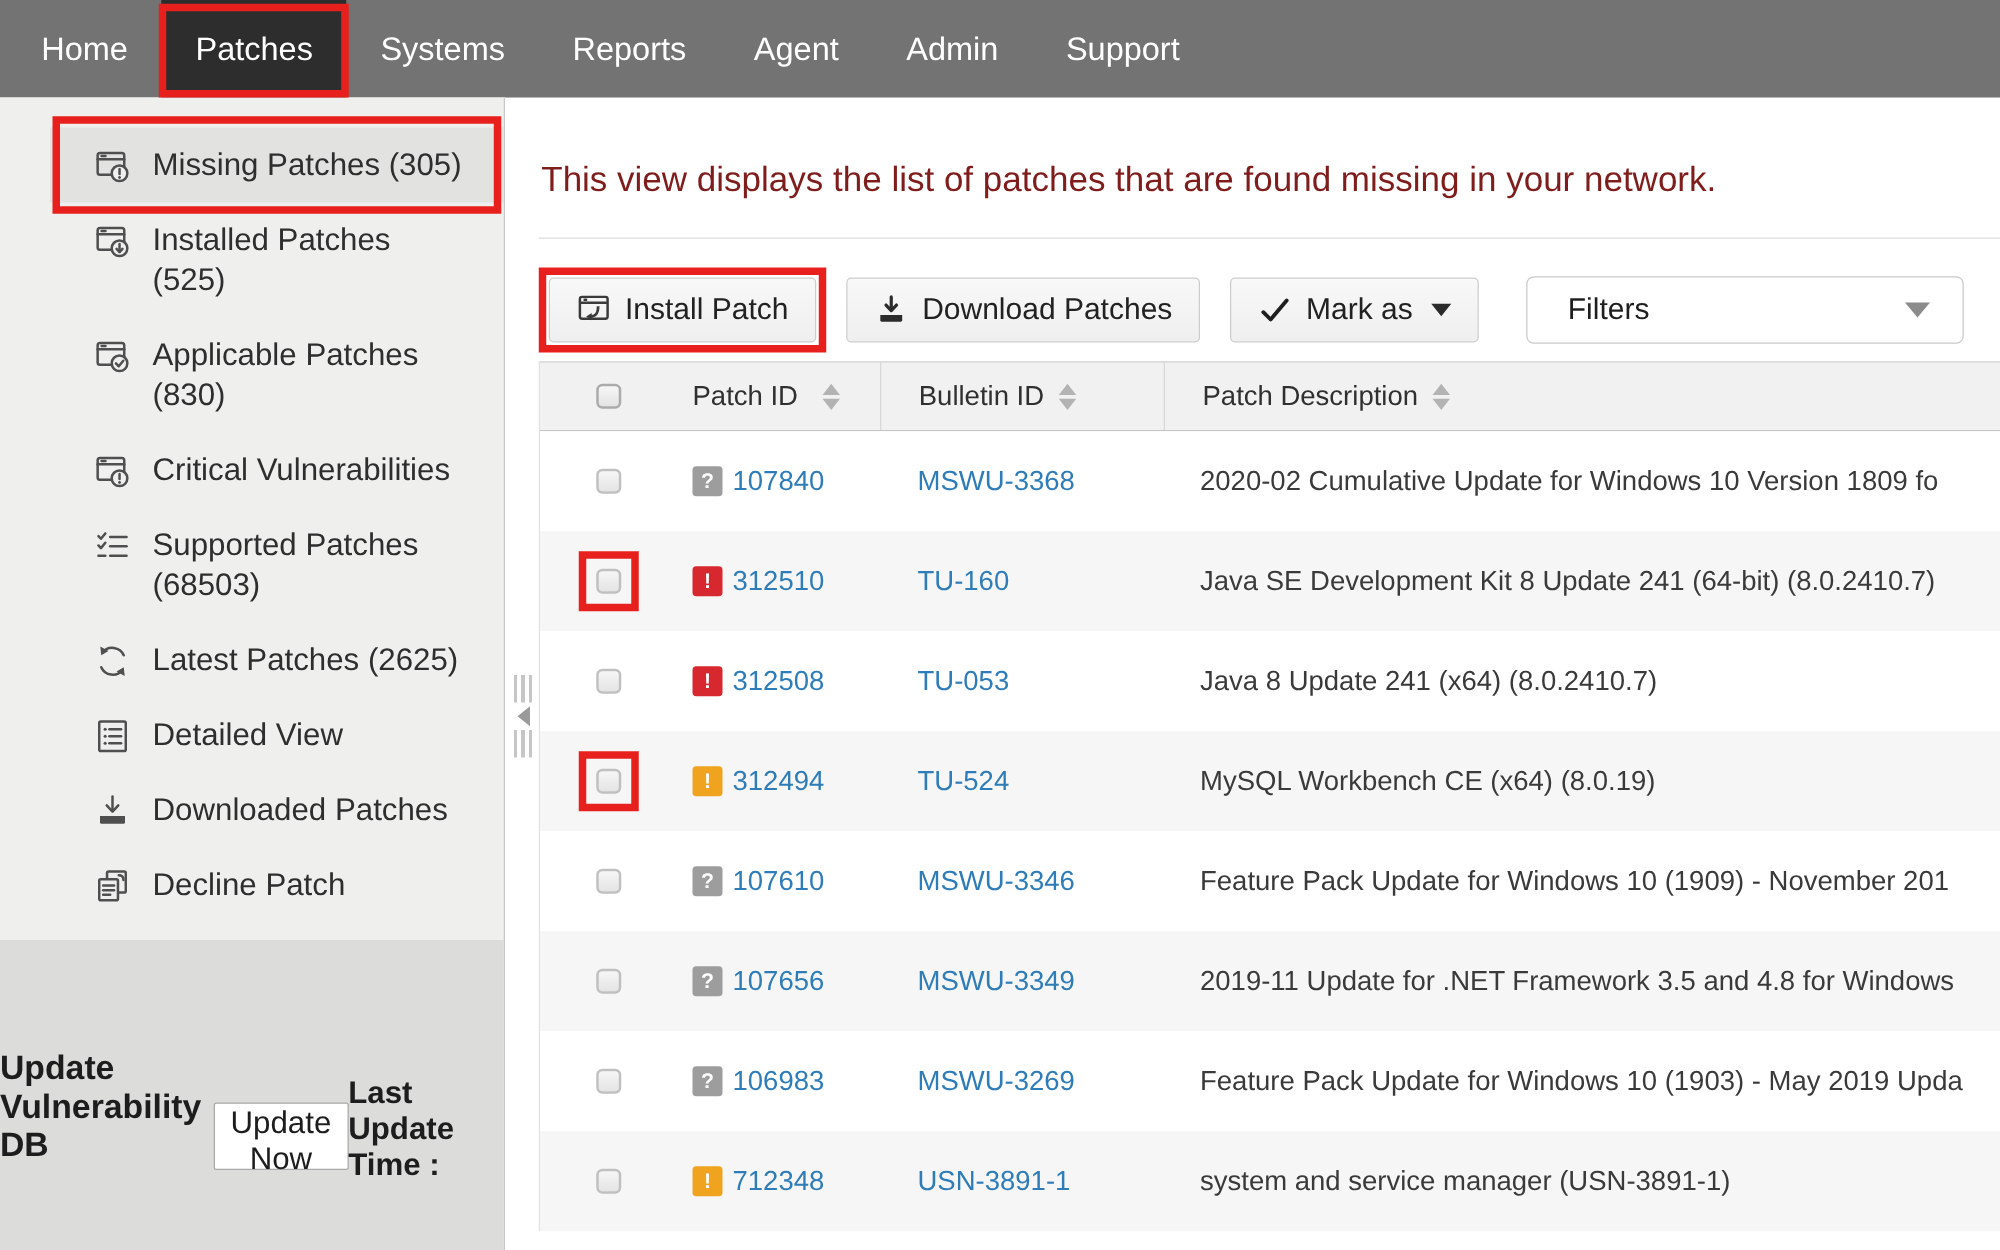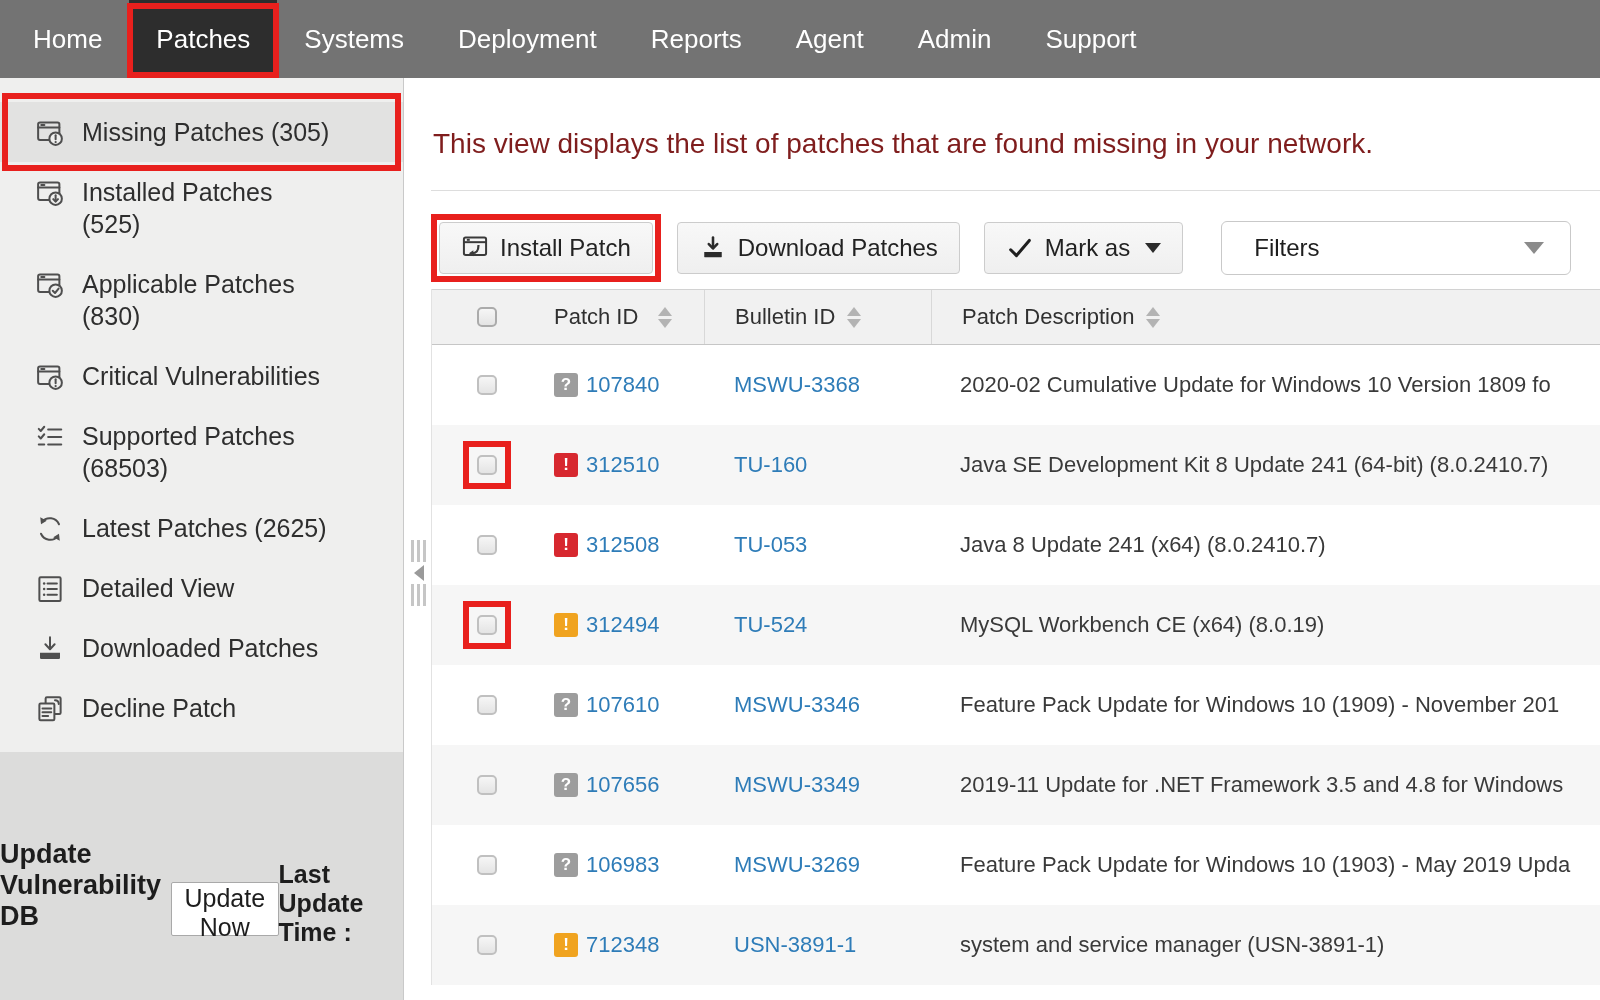--- a/index.html
+++ b/index.html
@@ -26,21 +26,21 @@
   .body-row{flex:1;display:flex;position:relative;min-height:0;}
 
   
   .sidebar{
     width:403px;flex:none;background:#efefee;border-right:1px solid #c9c9c9;
     display:flex;flex-direction:column;
   }
   .side-list{list-style:none;margin:0;padding:24px 0 0 0;}
   .side-item{
     position:relative;display:flex;align-items:flex-start;gap:17px;
-    padding:14px 10px 14px 35px;font-size:25px;color:#2e2e2e;cursor:pointer;
+    padding:14px 10px 14px 35px;font-size:25px;color:#2e2e2e;cursor:pointer;margin-left:40px;
   }
   .side-item .icon{width:30px;height:30px;flex:none;margin-top:2px;}
   .side-item .icon svg{width:30px;height:30px;display:block;}
   .side-item .lbl{line-height:32px;max-width:250px;}
   .side-item.selected{background:#e2e2e1;}
 
   .update-db{
     flex:1;margin-top:14px;background:#dcdcdb;
     display:flex;align-items:center;padding-top:18px;
   }
@@ -136,23 +136,20 @@
   <nav class="topnav">
       <div class="nav-item">
         <span>Home</span>
       </div>
       <div class="nav-item active">
         <span>Patches</span>
         <span class="red-frame frame-nav"></span>
       </div>
       <div class="nav-item">
         <span>Systems</span>
-      </div>
-      <div class="nav-item">
-        <span>Deployment</span>
       </div>
       <div class="nav-item">
         <span>Reports</span>
       </div>
       <div class="nav-item">
         <span>Agent</span>
       </div>
       <div class="nav-item">
         <span>Admin</span>
       </div>

